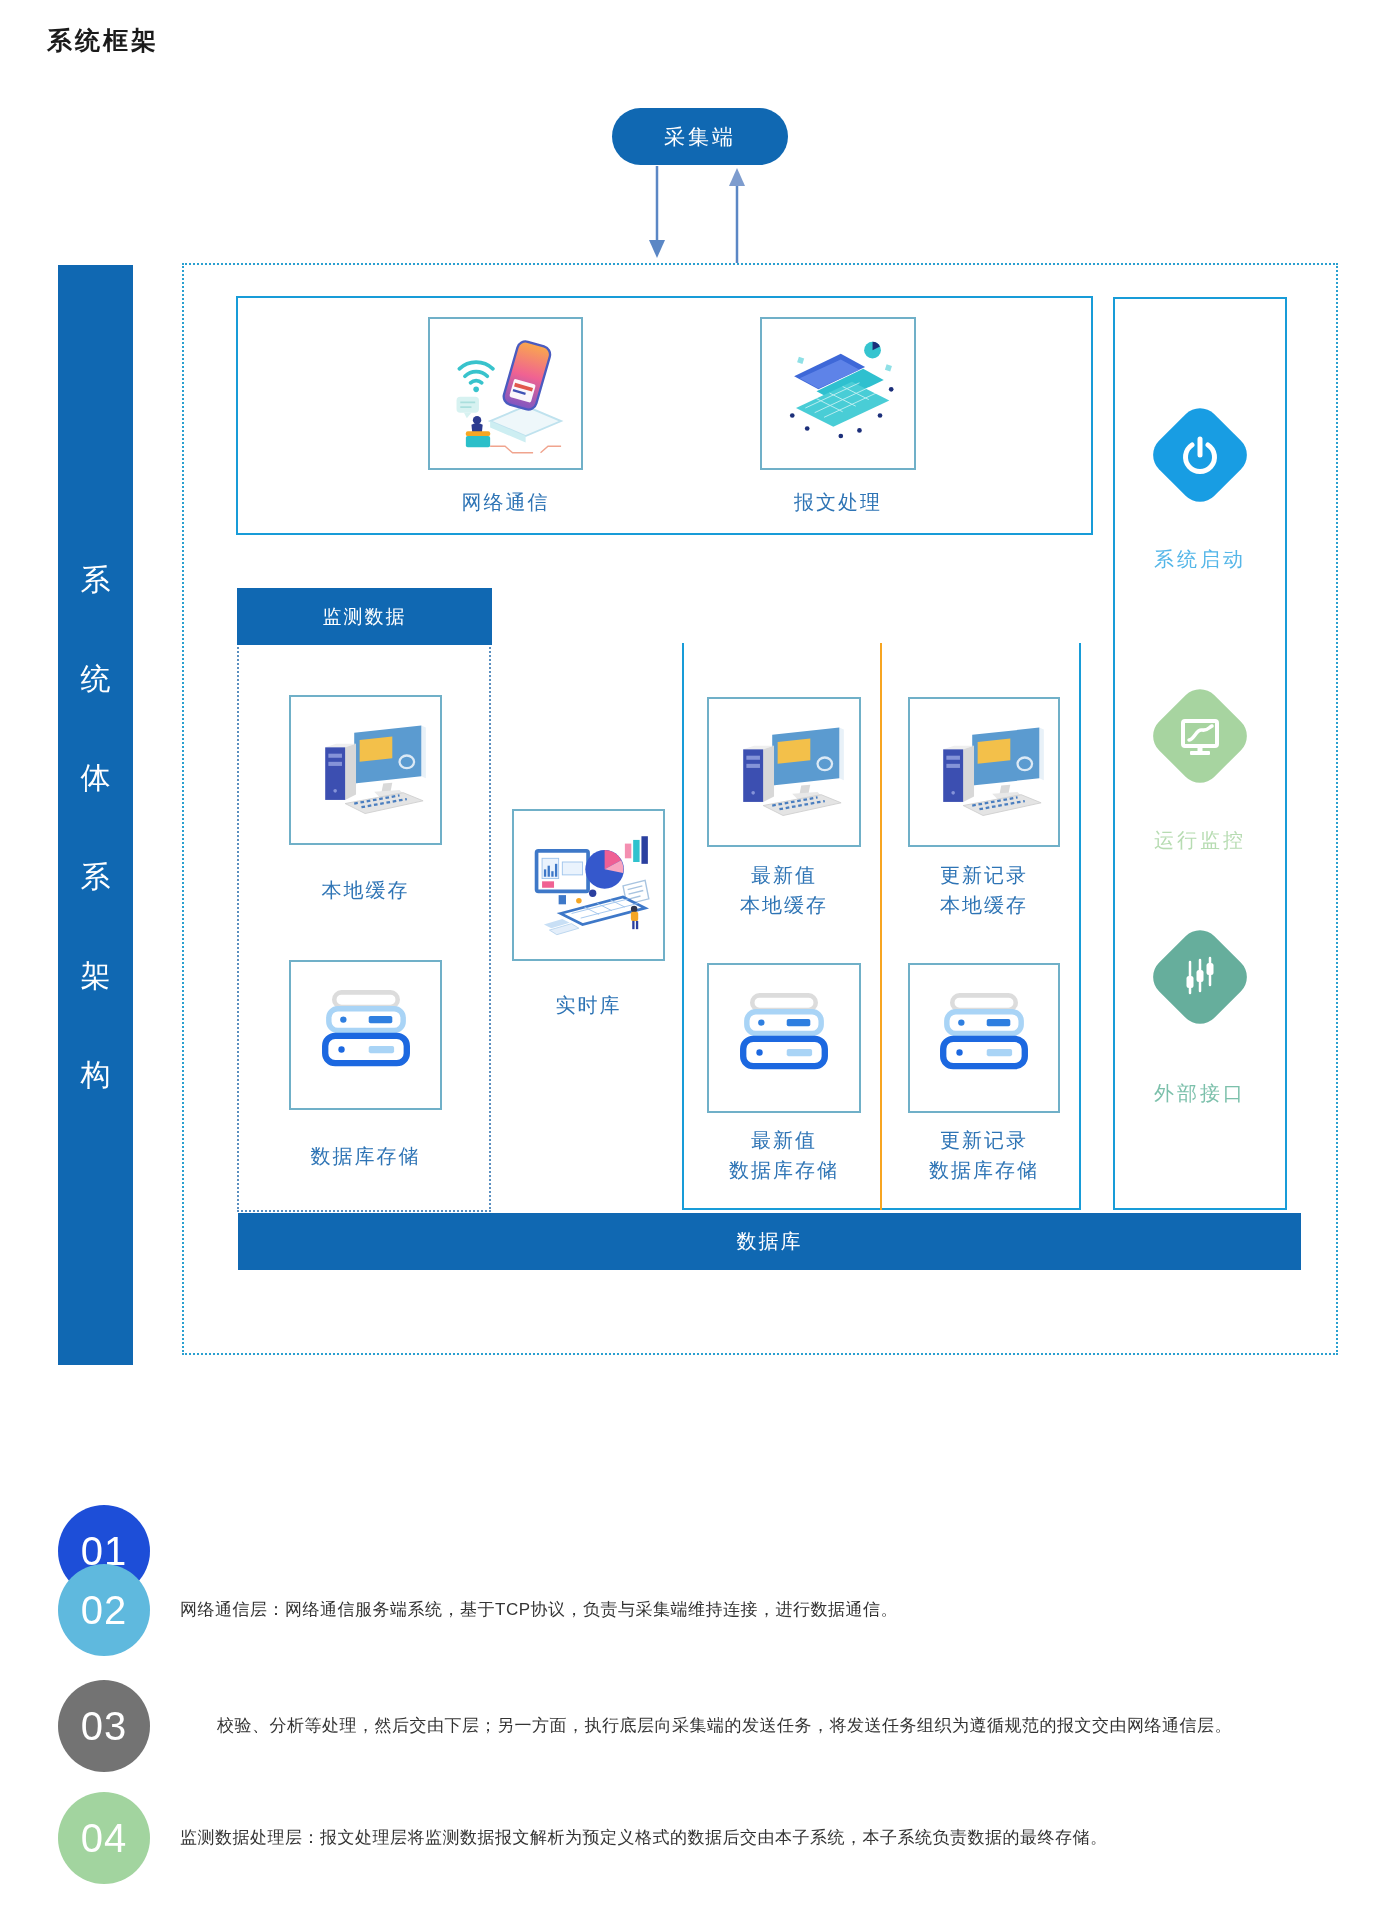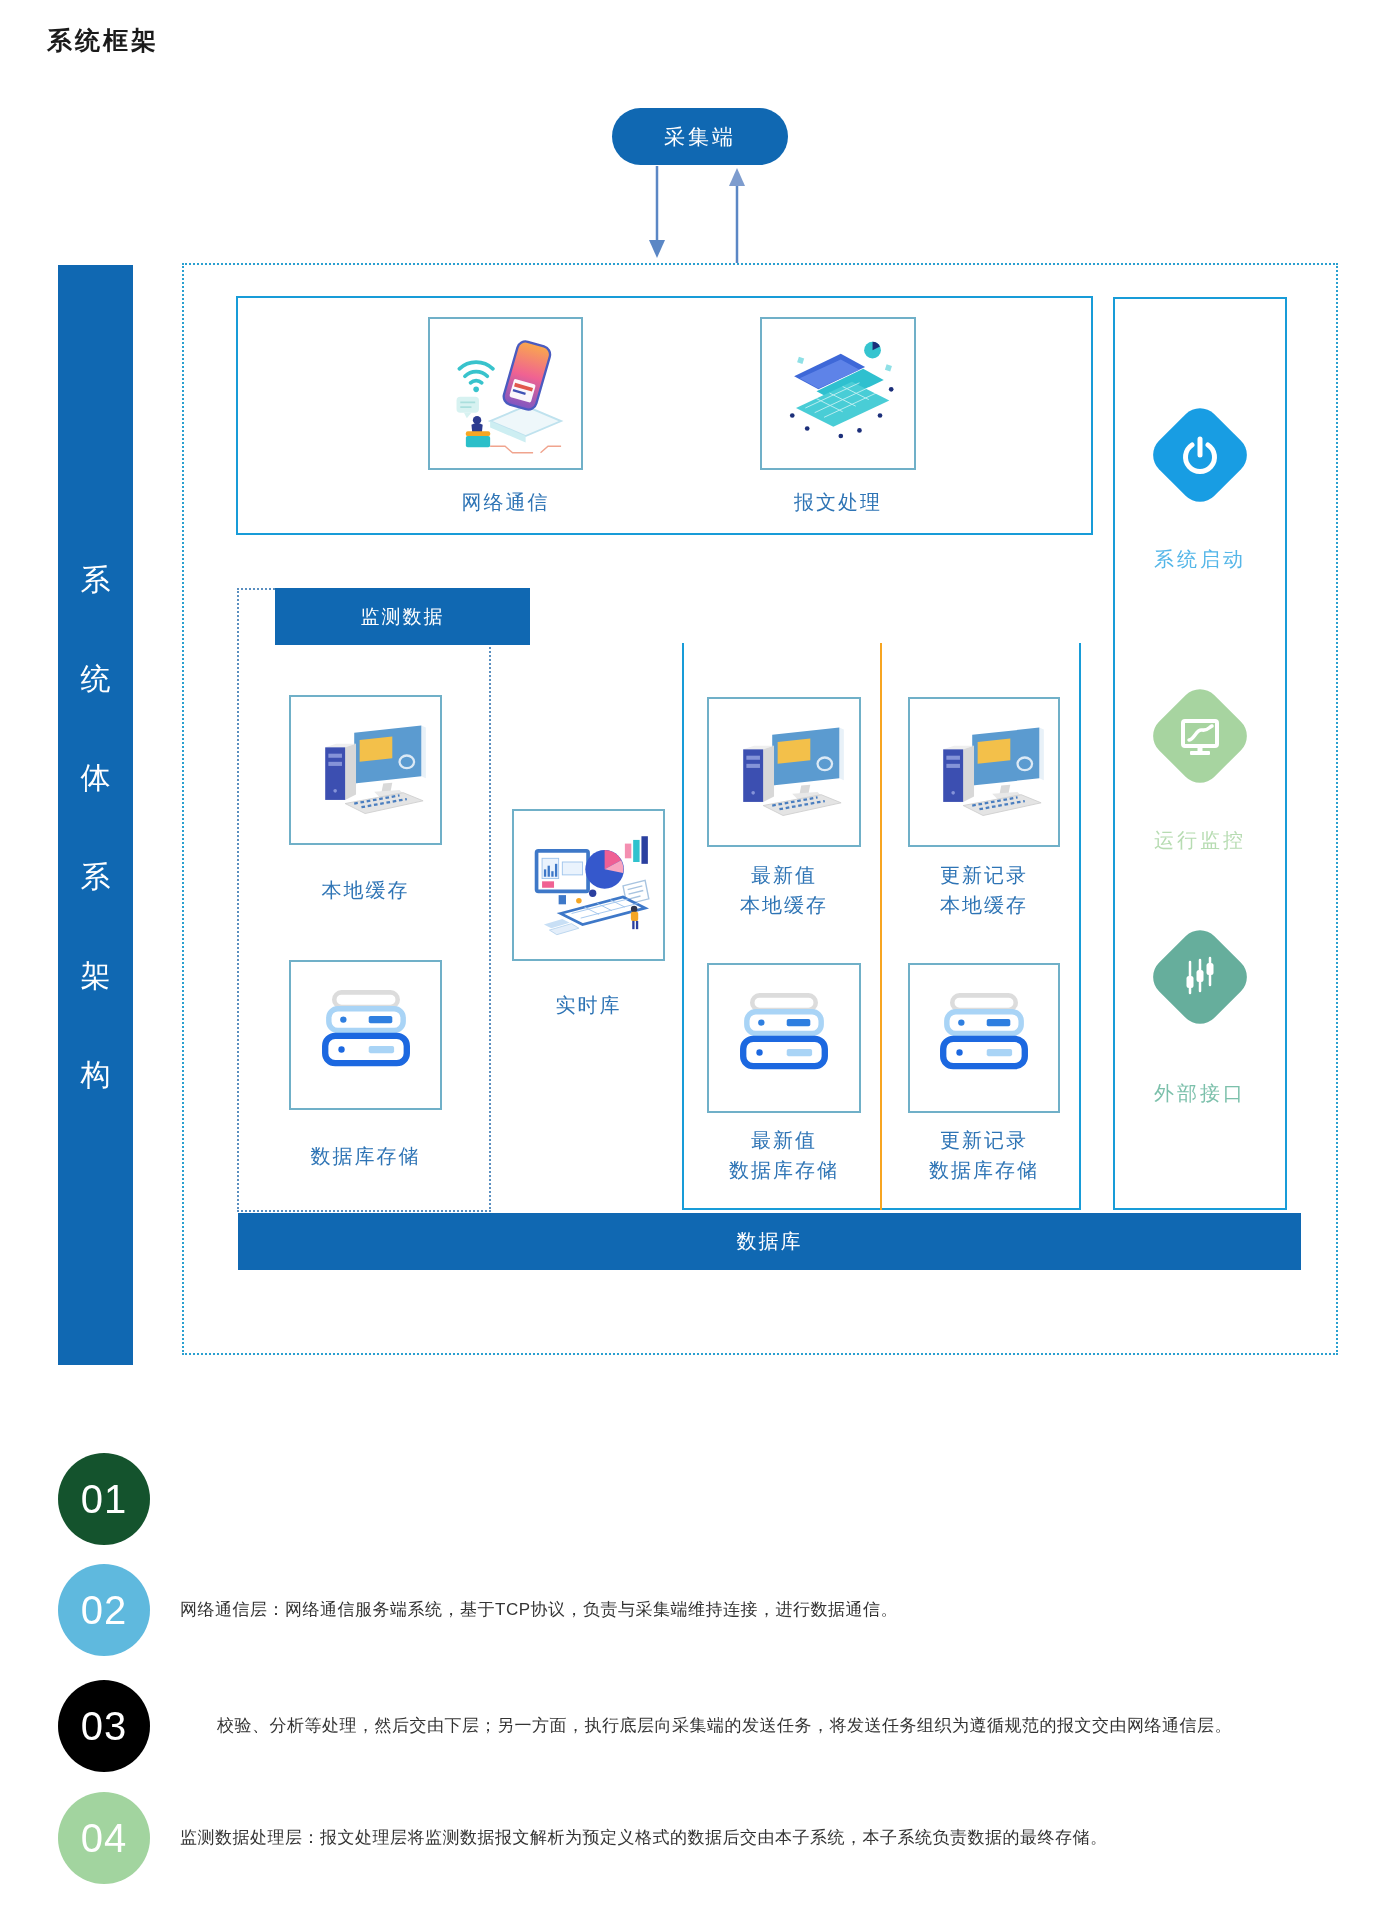--- a/index.html
+++ b/index.html
@@ -26,21 +26,21 @@
   
   .solid-box{border:2px solid #189cd8;box-sizing:border-box;background:#fff;}
   .top-box{left:236px;top:296px;width:857px;height:239px;}
   .card{border:2px solid #70b0c8;box-sizing:border-box;background:#fff;
     display:flex;align-items:center;justify-content:center;}
   .card svg{display:block;}
   .lbl{color:#2e74b5;font-size:20px;letter-spacing:2px;text-align:center;}
   .lbl2{color:#2e74b5;font-size:20px;letter-spacing:2px;text-align:center;line-height:30px;}
 
   .sec-header{background:#1068b2;color:#fff;font-size:19px;letter-spacing:2px;
-    display:flex;align-items:center;justify-content:center;margin-left:38px;}
+    display:flex;align-items:center;justify-content:center;}
   .monitor-dotted{left:237px;top:588px;width:254px;height:624px;border:2px dotted #5a8fc0;box-sizing:border-box;}
   .device-body{left:682px;top:643px;width:399px;height:567px;box-sizing:border-box;
     border-left:2px solid #189cd8;border-right:2px solid #189cd8;border-bottom:2px solid #189cd8;}
   .device-divider{left:880px;top:643px;width:2px;height:567px;background:#f7a521;}
 
   .right-panel{left:1113px;top:297px;width:174px;height:913px;}
   .icon-wrap{width:140px;height:140px;left:1130px;display:flex;align-items:center;justify-content:center;}
   .diamond{position:absolute;width:78px;height:78px;border-radius:20px;transform:rotate(45deg);}
   .icon-wrap svg{position:relative;z-index:1;}
   .rp-lbl{left:1113px;width:174px;font-size:20px;letter-spacing:3px;text-align:center;}
@@ -352,24 +352,24 @@
         <rect x="9.5" y="22" width="7" height="12" rx="2.5"></rect>
         <rect x="19.5" y="16" width="7" height="12" rx="2.5"></rect>
         <rect x="29.5" y="9" width="7" height="12" rx="2.5"></rect>
       </g>
     </svg>
   </div>
   <div class="abs rp-lbl" style="top:1080px;color:#7cc0ab;">外部接口</div>
 
   <div class="abs db-bar">数据库</div>
 
-  <div class="abs num-circle" style="top:1453px;background:#14532d;">01</div>
+  <div class="abs num-circle" style="top:1505px;background:#1d4ed8;">01</div>
 
   <div class="abs num-circle" style="top:1564px;background:#5fb9de;">02</div>
   <div class="abs legend-text" style="top:1597px;">网络通信层：网络通信服务端系统，基于TCP协议，负责与采集端维持连接，进行数据通信。</div>
 
-  <div class="abs num-circle" style="top:1680px;background:#000000;">03</div>
+  <div class="abs num-circle" style="top:1680px;background:#737373;">03</div>
   <div class="abs legend-text" style="top:1713px;margin-left:37px;">校验、分析等处理，然后交由下层；另一方面，执行底层向采集端的发送任务，将发送任务组织为遵循规范的报文交由网络通信层。</div>
 
   <div class="abs num-circle" style="top:1792px;background:#a2d49f;">04</div>
   <div class="abs legend-text" style="top:1825px;">监测数据处理层：报文处理层将监测数据报文解析为预定义格式的数据后交由本子系统，本子系统负责数据的最终存储。</div>
 
 </div>
 
 </body></html>

